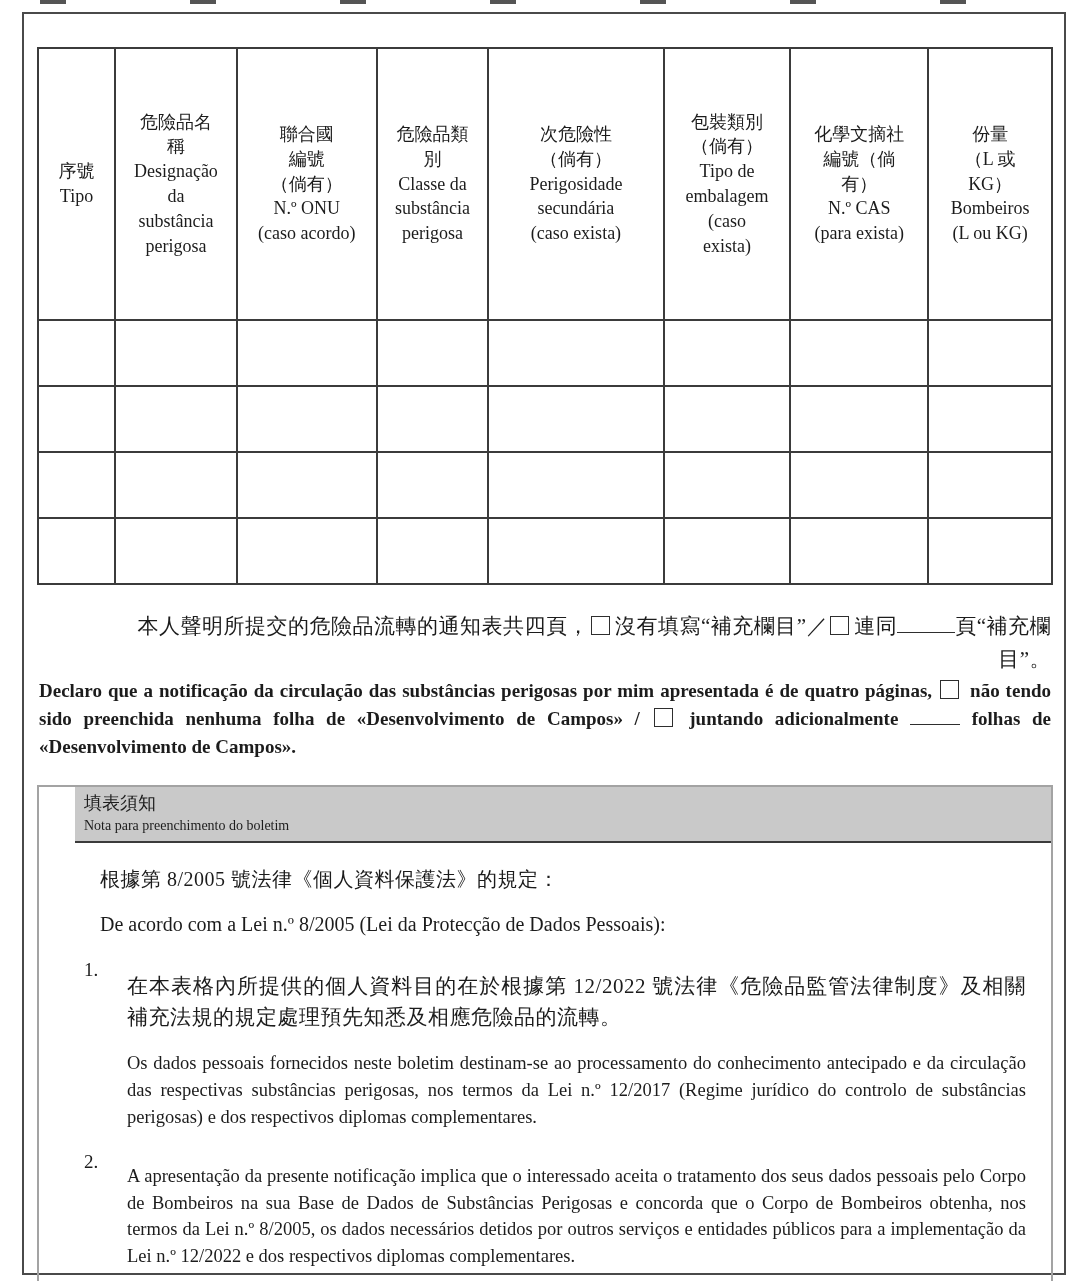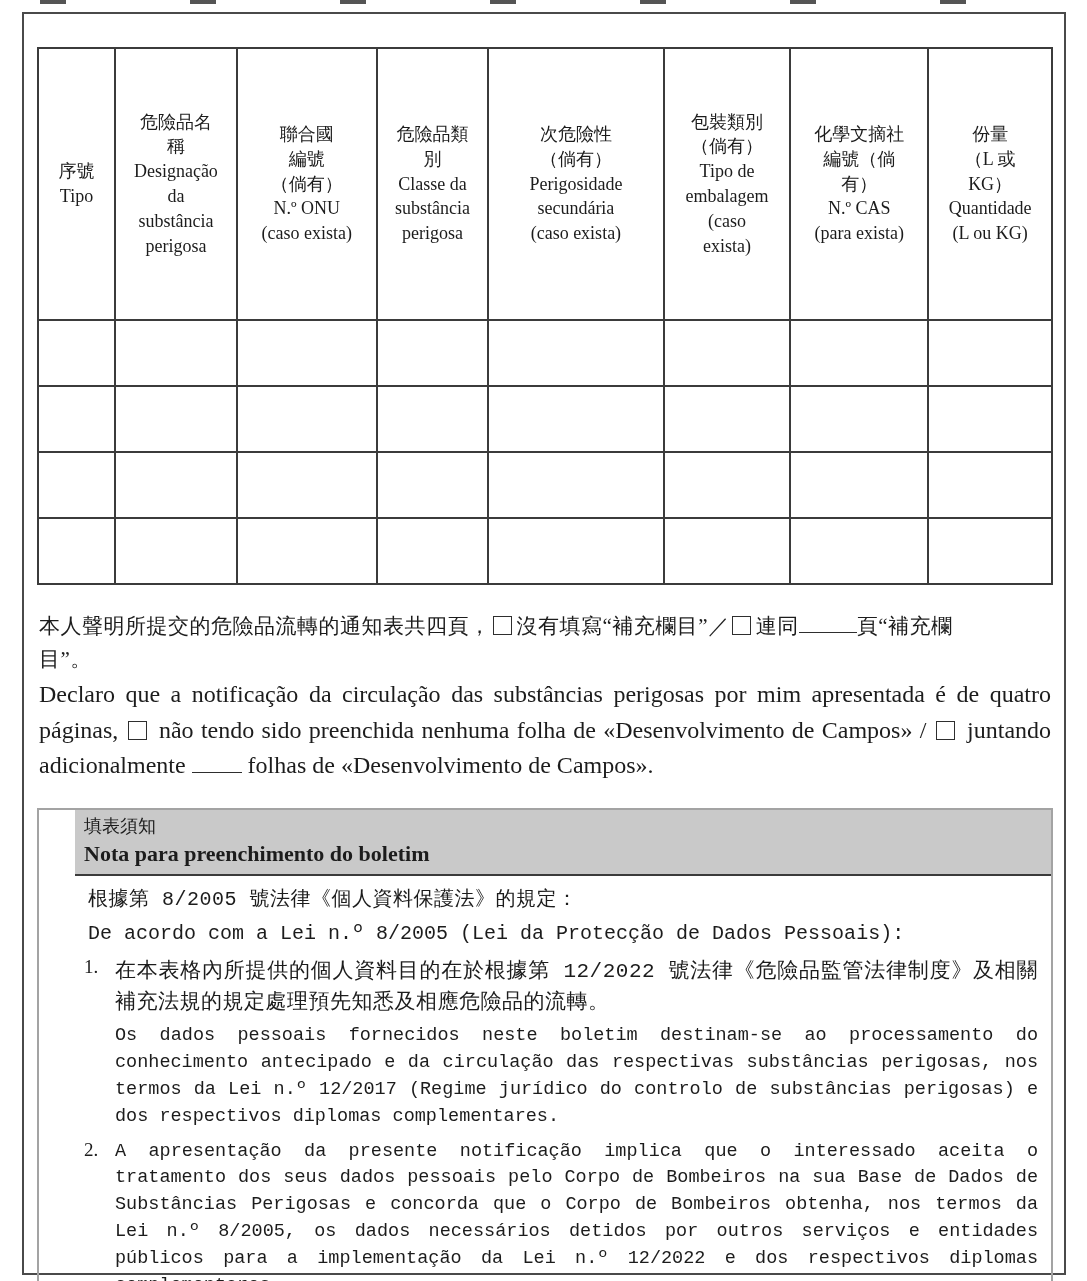--- a/index.html
+++ b/index.html
@@ -40,32 +40,33 @@
     line-height:1.38;
     text-align:center;
     vertical-align:middle;
     white-space:pre-line;
     height:266px;
   }
   table.dg-table td{ height:60px; }
 
   
   .declaration{ margin-top:25px; padding:0 2px; }
-  .declaration p{ margin:0; }
+  .declaration p{ margin:0;text-align:right; }
   .declaration .zh{
     font-size:21px;
     line-height:1.55;
     letter-spacing:0.5px;
     white-space:pre-line;
   }
   .declaration .pt{
-    font-size:24px;
+    font-size:19px;
     line-height:1.48;
     text-align:justify;
     margin-top:2px;
+    font-weight:bold;
   }
   .checkbox{
     display:inline-block;
     width:17px; height:17px;
     border:1.7px solid #2e2e2e;
     vertical-align:-2px;
     margin:0 5px 0 2px;
     background:#fff;
   }
   .blank{
@@ -81,23 +82,23 @@
     margin-top:24px;
     border:2px solid #a3a3a3;
     padding-left:36px;
   }
   .notes-header{
     background:#c9c9c9;
     border-bottom:2px solid #3b3b3b;
     padding:4px 9px 5px 9px;
   }
   .notes-header .zh{ font-size:18px; line-height:1.4; }
-  .notes-header .pt{ font-size:22px; font-weight:bold; line-height:1.35; }
+  .notes-header .pt{ font-size:14px; font-weight:normal; line-height:1.35; }
   .notes-body{ padding:5px 9px 24px 9px; }
-  .notes-body p{ margin:4px;font-family:Liberation Mono, monospace; }
+  .notes-body p{ margin:16px; }
   .intro-zh{ font-size:20px; line-height:1.5; letter-spacing:0.5px; }
   .intro-pt{ font-size:20px; line-height:1.45; }
   .note-item{ display:flex; align-items:flex-start; }
   .note-item .num{
     flex:0 0 27px;
     font-size:19px; line-height:1.55;
   }
   .note-item .body{ flex:1; min-width:0; }
   .note-item .zh{
     font-size:21px; line-height:1.52; letter-spacing:0.5px;
@@ -134,21 +135,21 @@
           <th>危險品名
 稱
 Designação
 da
 substância
 perigosa</th>
           <th>聯合國
 編號
 （倘有）
 N.º ONU
-(caso exista)</th>
+(caso acordo)</th>
           <th>危險品類
 別
 Classe da
 substância
 perigosa</th>
           <th>次危險性
 （倘有）
 Perigosidade
 secundária
 (caso exista)</th>
@@ -159,21 +160,21 @@
 (caso
 exista)</th>
           <th>化學文摘社
 編號（倘
 有）
 N.º CAS
 (para exista)</th>
           <th>份量
 （L 或
 KG）
-Quantidade
+Bombeiros
 (L ou KG)</th>
         </tr>
       </thead>
       <tbody>
         <tr>
           <td></td>
             <td></td>
             <td></td>
             <td></td>
             <td></td>

